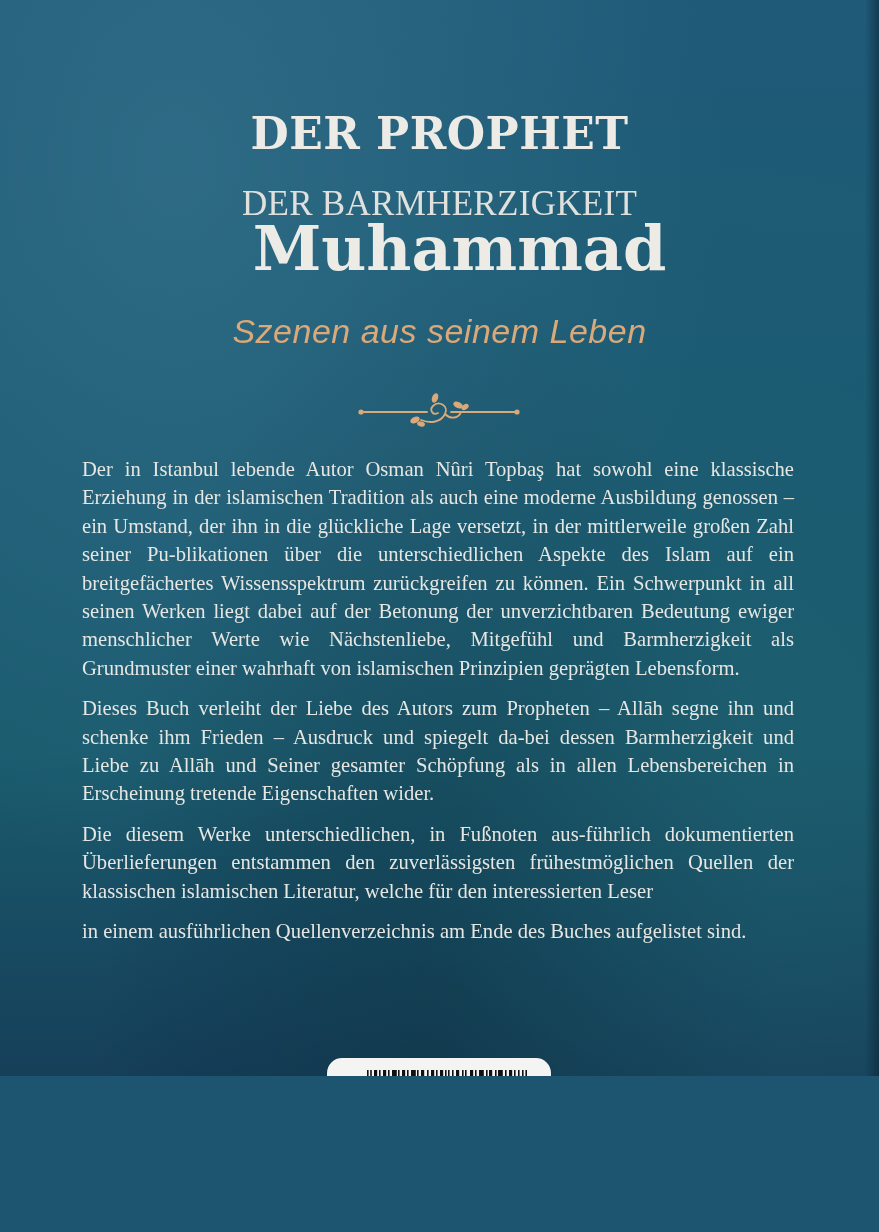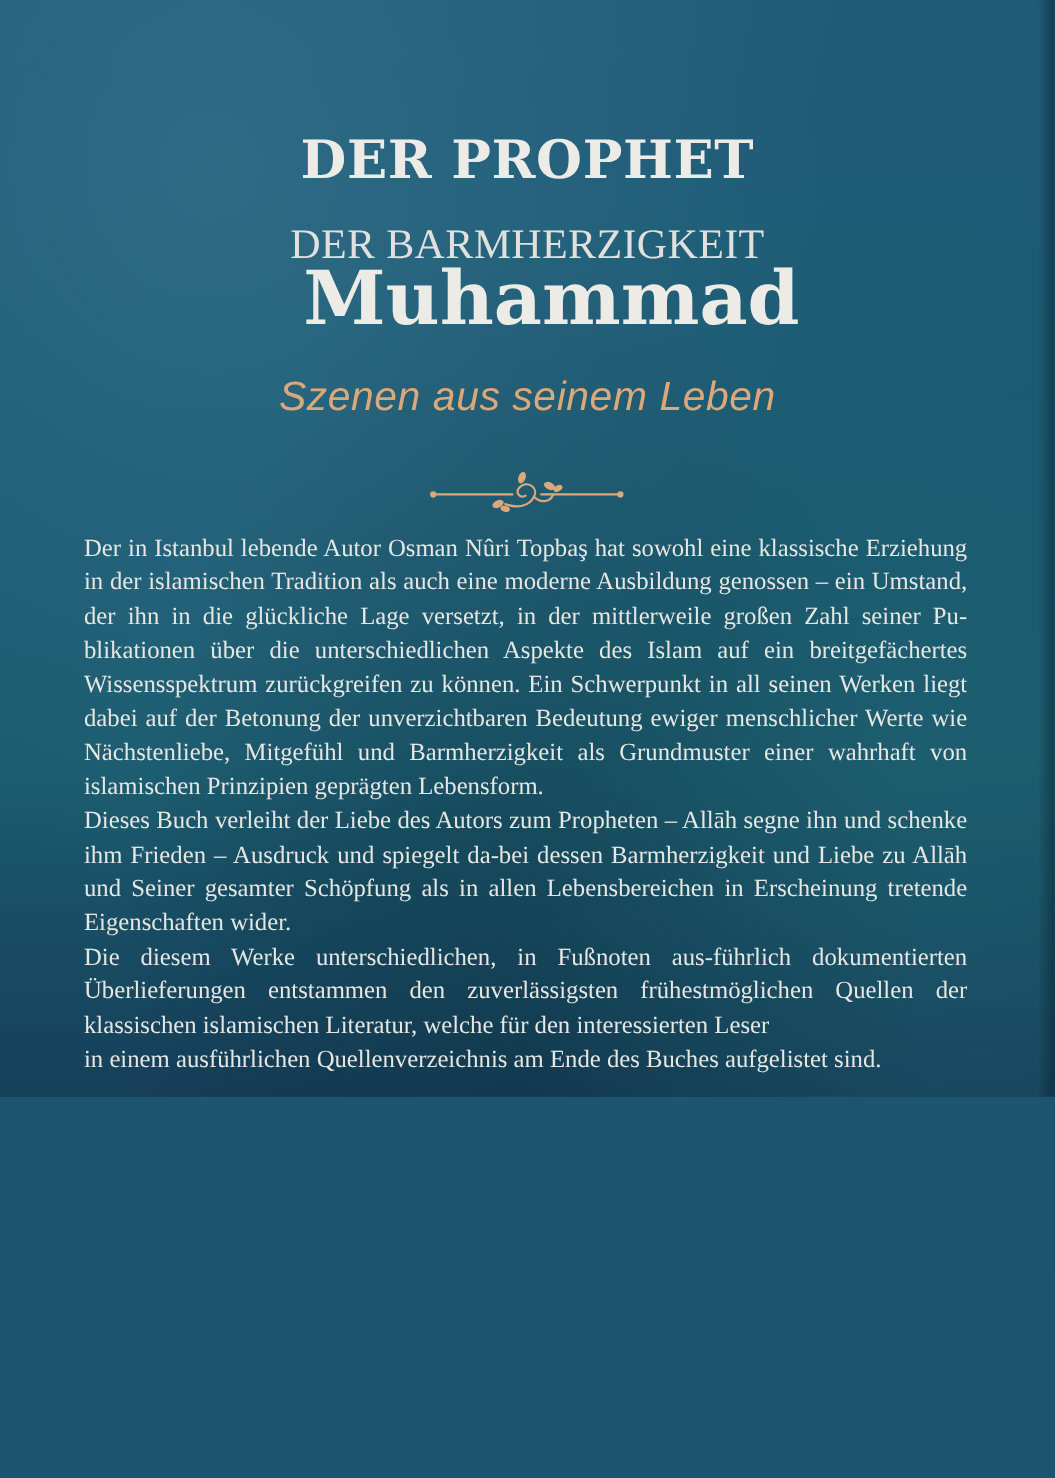--- a/index.html
+++ b/index.html
@@ -1,21 +1,21 @@
 <!DOCTYPE html>
 <html><head>
 <meta charset="utf-8">
 <style>
   html, body { margin: 0; padding: 0; }
   body {
     width: 879px; height: 1232px; overflow: hidden;
     background: #1d5470;
   }
   .cover {
-    position: relative; width: 879px; height: 914px;
+    position: relative; width: 879px; height: 1076px;
     background:
       radial-gradient(ellipse at 20% 15%, rgba(60,120,145,0.55) 0%, rgba(0,0,0,0) 55%),
       radial-gradient(ellipse at 80% 70%, rgba(30,95,110,0.5) 0%, rgba(0,0,0,0) 60%),
       radial-gradient(ellipse at 50% 100%, rgba(10,40,60,0.6) 0%, rgba(0,0,0,0) 55%),
       linear-gradient(180deg, #1f5a78 0%, #1b5a73 40%, #1a5b6e 70%, #163f5a 100%);
     overflow: hidden;
   }
   .spine-edge {
     position: absolute; right: 0; top: 0; width: 14px; height: 100%;
     background: linear-gradient(90deg, rgba(0,0,0,0) 0%, rgba(10,30,45,0.5) 100%);
@@ -36,21 +36,21 @@
   .subtitle {
     top: 312px; font-family: Liberation Sans, sans-serif; font-style: italic;
     font-size: 34px; color: #dba979; letter-spacing: 0.5px;
   }
   .ornament { position: absolute; left: 355px; top: 392px; width: 168px; height: 40px; }
   .body-text {
     position: absolute; left: 70px; top: 443px; width: 736px;
     font-family: "Liberation Serif", serif; font-size: 20.6px; line-height: 28.4px;
     color: #e6e6e2; text-align: justify;
   }
-  .body-text p { margin: 0; }
+  .body-text p { margin: 12px; }
   .body-text p.last-left { text-align-last: left; }
   .barcode-box {
     position: absolute; left: 327px; top: 1058px; width: 224px; height: 81px;
     background: #f4f4f2; box-shadow: 0 1px 2px rgba(0,0,0,0.3); border-radius: 15px;
   }
   .barcode-bars { position: absolute; left: 40px; top: 12px; width: 160px; height: 50px; }
   .barcode-num {
     position: absolute; left: 0; top: 54px; width: 224px; text-align: center;
     font-family: "DejaVu Sans", sans-serif; font-size: 19px; color: #1a1a1a; letter-spacing: 1px;
   }

